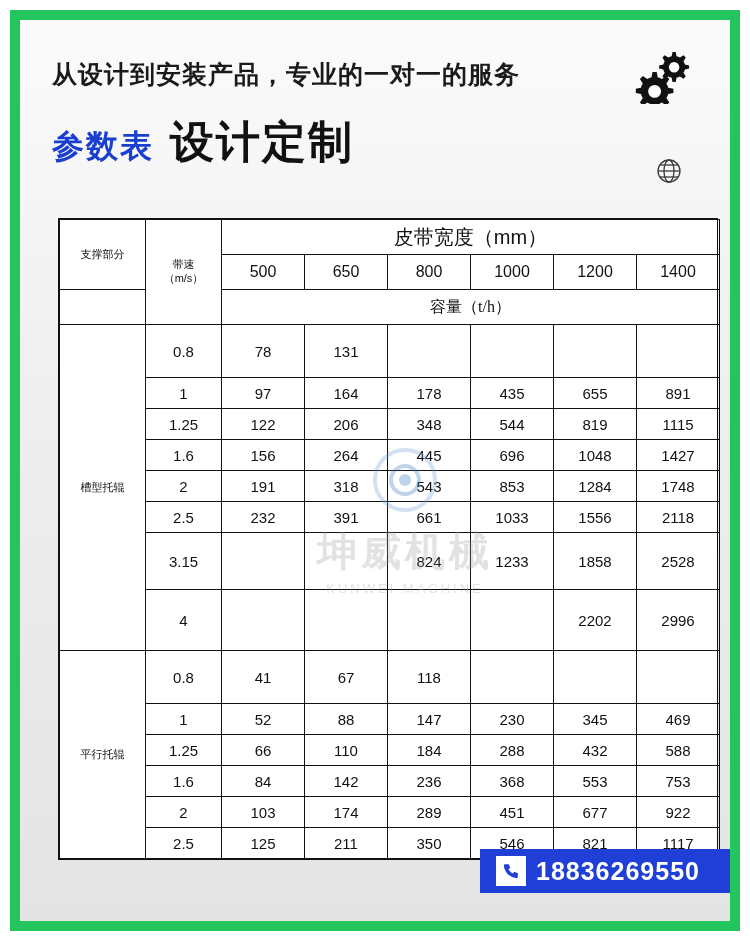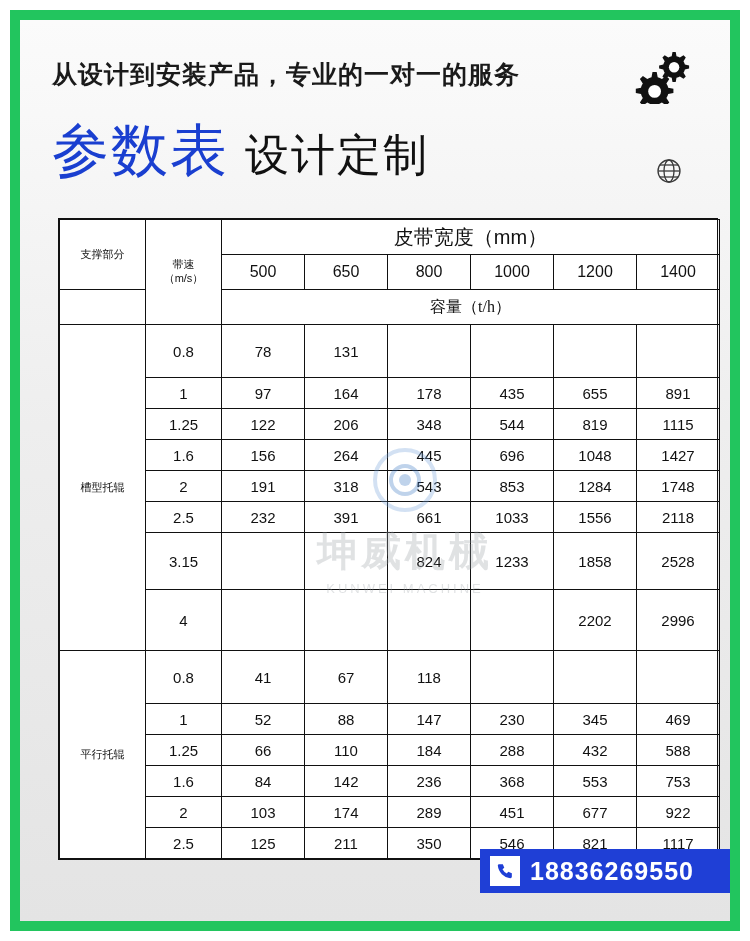--- a/index.html
+++ b/index.html
@@ -41,28 +41,28 @@
     color: #1a1a1a;
     letter-spacing: 1px;
     white-space: nowrap;
   }
   .title-row {
     margin-top: 22px;
     display: flex;
     align-items: baseline;
   }
   .title-blue {
-    font-size: 57px;
-    font-weight: normal;
+    font-size: 32px;
+    font-weight: bold;
     color: #1a3fd0;
     letter-spacing: 2px;
   }
   .title-black {
     font-size: 44px;
-    font-weight: normal;
+    font-weight: bold;
     color: #111111;
     letter-spacing: 2px;
     margin-left: 16px;
   }
   .gear-icon {
     position: absolute;
     top: -8px;
     right: 6px;
     width: 64px;
     height: 54px;
@@ -147,21 +147,21 @@
   
   .phone-bar {
     position: absolute;
     left: 460px;
     bottom: 28px;
     width: 250px;
     height: 44px;
     background: #1f3fd6;
     display: flex;
     align-items: center;
-    padding-left: 10px;
+    padding-left: 16px;
     box-sizing: border-box;
   }
   .phone-icon-box {
     width: 30px;
     height: 30px;
     background: #ffffff;
     display: flex;
     align-items: center;
     justify-content: center;
     margin-right: 10px;

